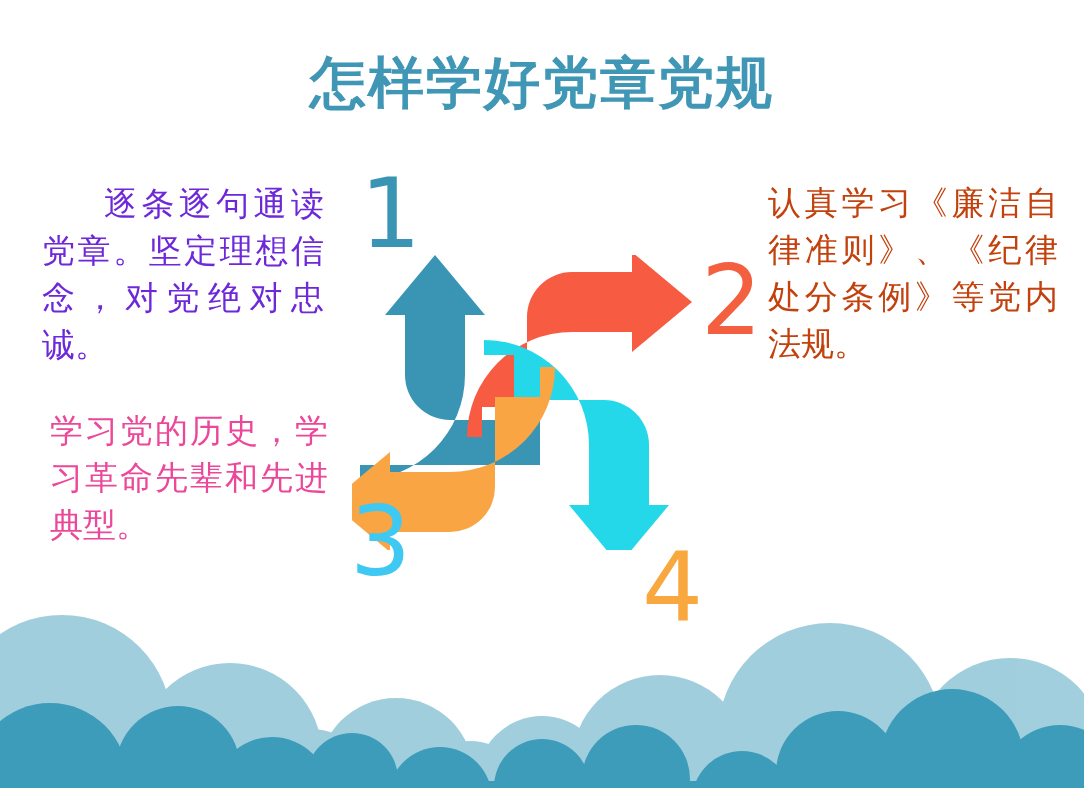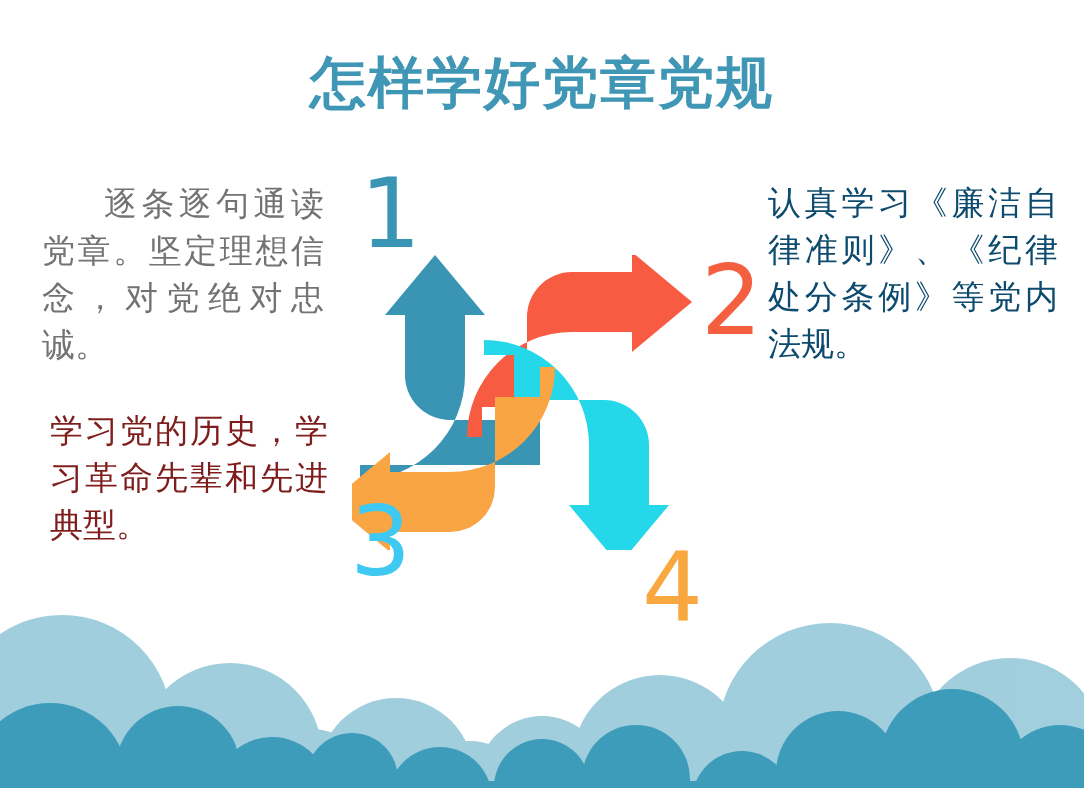--- a/index.html
+++ b/index.html
@@ -181,25 +181,25 @@
       </g>
 
     </svg>
   </div>
 
   <div class="numeral" id="num-1" style="color: rgb(58, 149, 181);">1</div>
   <div class="numeral" id="num-2" style="color: rgb(244, 96, 63);">2</div>
   <div class="numeral" id="num-3" style="color: rgb(63, 201, 242);">3</div>
   <div class="numeral" id="num-4" style="color: rgb(249, 168, 64);">4</div>
 
-  <div class="textblock" id="text-1" style="color: #737373;">逐条逐句通读党章。坚定理想信念，对党绝对忠诚。</div>
-
-  <div class="textblock" id="text-3" style="color: #7f1d1d;">学习党的历史，学习革命先辈和先进典型。</div>
-
-  <div class="textblock" id="text-2" style="color: #0c4a6e; font-family: Liberation Serif, serif;">认真学习《廉洁自律准则》、《纪律处分条例》等党内法规。</div>
+  <div class="textblock" id="text-1" style="color: #6d28d9;">逐条逐句通读党章。坚定理想信念，对党绝对忠诚。</div>
+
+  <div class="textblock" id="text-3" style="color: #ec4899;">学习党的历史，学习革命先辈和先进典型。</div>
+
+  <div class="textblock" id="text-2" style="color: #c2410c; font-family: Liberation Serif, serif;">认真学习《廉洁自律准则》、《纪律处分条例》等党内法规。</div>
 
 
   <div id="clouds">
     <svg width="1084" height="185" viewBox="0 0 1084 185" xmlns="http://www.w3.org/2000/svg">
 
       <g fill="#9CCCDC" opacity="0.95">
         <circle cx="62" cy="122" r="110"></circle>
         <circle cx="230" cy="152" r="92"></circle>
         <circle cx="396" cy="173" r="78"></circle>
         <circle cx="542" cy="178" r="65"></circle>

